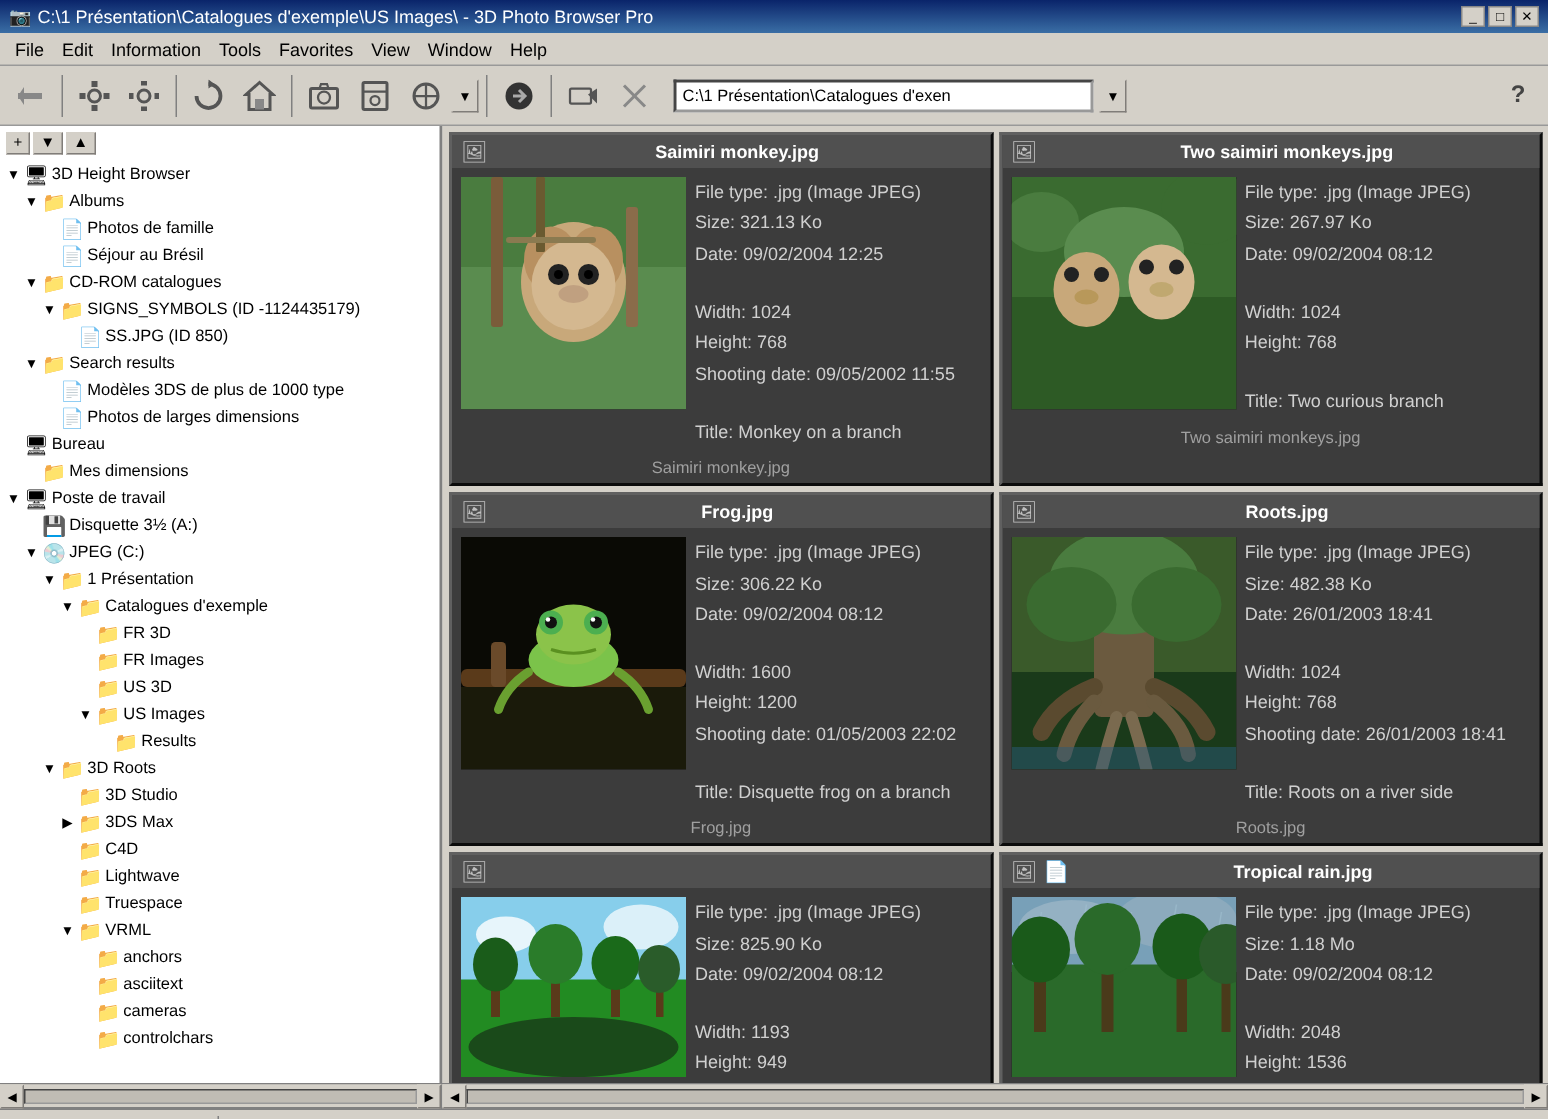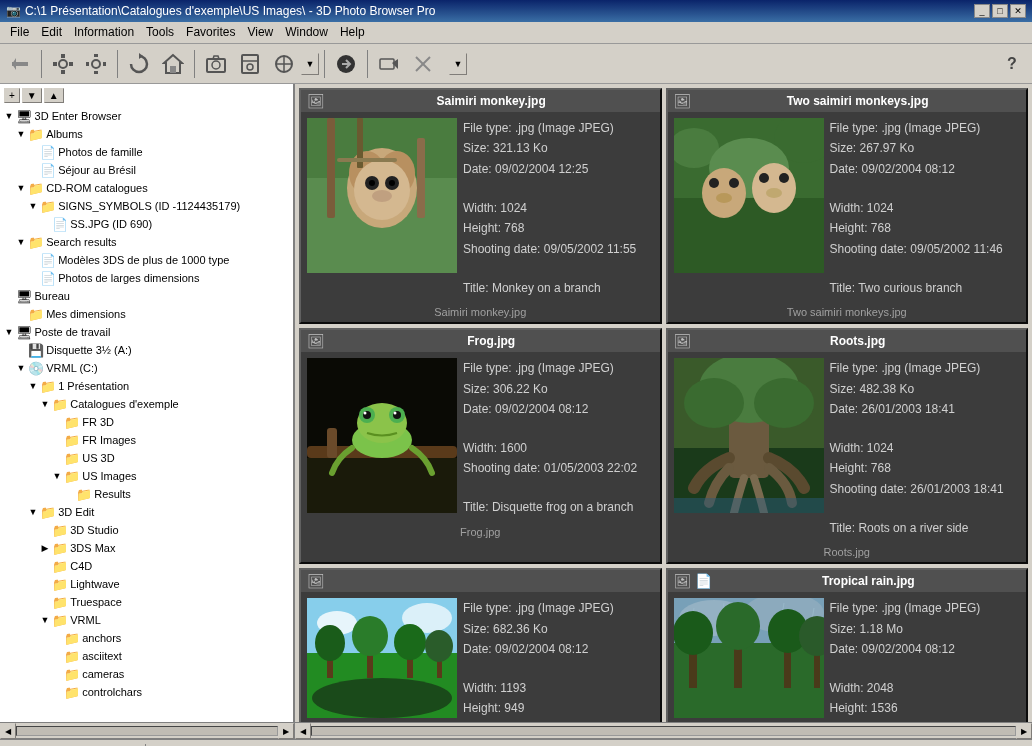--- a/index.html
+++ b/index.html
@@ -20,21 +20,21 @@
     .title-btn {
       width: 16px; height: 14px; background: #d4d0c8; border: 1px solid #888;
       display: flex; align-items: center; justify-content: center; font-size: 9px; cursor: pointer; color: black;
     }
 
     
     .menu-bar {
       background: #d4d0c8;
       border-bottom: 1px solid #999;
       display: flex;
-      align-items: flex-end;
+      align-items: center;
       padding: 2px 4px;
       height: 22px;
     }
     .menu-item {
       padding: 2px 6px;
       cursor: pointer;
       font-size: 12px;
       white-space: nowrap;
     }
 
@@ -344,20 +344,21 @@
       </svg>
   </div>
   <div class="tb-btn">
     <svg width="22" height="22" viewBox="0 0 22 22">
         <line x1="4" y1="4" x2="18" y2="18" stroke="#888" stroke-width="2"></line>
         <line x1="18" y1="4" x2="4" y2="18" stroke="#888" stroke-width="2"></line>
       </svg>
   </div>
 
   <div class="path-bar">
+    <input class="path-input" type="text" value="C:\1 Présentation\Catalogues d'exen" style="">
     <div class="path-dropdown-btn">▼</div>
   </div>
 
   <div class="tb-btn" style="margin-left: 8px; font-weight: bold; font-size: 16px; color: #444;">?</div>
 </div>
 
 <div class="main-content">
 
   <div class="left-panel">
     <div class="tree-container">
@@ -365,21 +366,21 @@
       <div style="display:flex;align-items:center;gap:2px;padding:2px;margin-bottom:2px;">
         <button style="font-size:10px;padding:1px 4px;background:#d4d0c8;border:1px outset #d4d0c8;cursor:pointer;">+</button>
         <button style="font-size:10px;padding:1px 4px;background:#d4d0c8;border:1px outset #d4d0c8;cursor:pointer;">▼</button>
         <button style="font-size:10px;padding:1px 4px;background:#d4d0c8;border:1px outset #d4d0c8;cursor:pointer;">▲</button>
       </div>
 
       <div class="tree-item">
         <span class="tree-indent" style="width:0px"></span>
         <span class="tree-toggle">▼</span>
         <span class="tree-icon">🖥</span>
-        <span class="tree-label">3D Enter Browser</span>
+        <span class="tree-label">3D Height Browser</span>
       </div>
       <div class="tree-item">
         <span class="tree-indent" style="width:12px"></span>
         <span class="tree-toggle">▼</span>
         <span class="tree-icon folder-icon">📁</span>
         <span class="tree-label">Albums</span>
       </div>
       <div class="tree-item">
         <span class="tree-indent" style="width:24px"></span>
         <span class="tree-toggle" style="width:10px"></span>
@@ -401,21 +402,21 @@
       <div class="tree-item">
         <span class="tree-indent" style="width:24px"></span>
         <span class="tree-toggle">▼</span>
         <span class="tree-icon folder-icon">📁</span>
         <span class="tree-label">SIGNS_SYMBOLS (ID -1124435179)</span>
       </div>
       <div class="tree-item">
         <span class="tree-indent" style="width:36px"></span>
         <span class="tree-toggle" style="width:10px"></span>
         <span class="tree-icon">📄</span>
-        <span class="tree-label">SS.JPG (ID 690)</span>
+        <span class="tree-label">SS.JPG (ID 850)</span>
       </div>
       <div class="tree-item">
         <span class="tree-indent" style="width:12px"></span>
         <span class="tree-toggle">▼</span>
         <span class="tree-icon folder-icon">📁</span>
         <span class="tree-label">Search results</span>
       </div>
       <div class="tree-item">
         <span class="tree-indent" style="width:24px"></span>
         <span class="tree-toggle" style="width:10px"></span>
@@ -449,21 +450,21 @@
       <div class="tree-item">
         <span class="tree-indent" style="width:12px"></span>
         <span class="tree-toggle" style="width:10px"></span>
         <span class="tree-icon">💾</span>
         <span class="tree-label">Disquette 3½ (A:)</span>
       </div>
       <div class="tree-item">
         <span class="tree-indent" style="width:12px"></span>
         <span class="tree-toggle">▼</span>
         <span class="tree-icon">💿</span>
-        <span class="tree-label">VRML (C:)</span>
+        <span class="tree-label">JPEG (C:)</span>
       </div>
       <div class="tree-item">
         <span class="tree-indent" style="width:24px"></span>
         <span class="tree-toggle">▼</span>
         <span class="tree-icon folder-icon">📁</span>
         <span class="tree-label">1 Présentation</span>
       </div>
       <div class="tree-item">
         <span class="tree-indent" style="width:36px"></span>
         <span class="tree-toggle">▼</span>
@@ -497,21 +498,21 @@
       <div class="tree-item">
         <span class="tree-indent" style="width:60px"></span>
         <span class="tree-toggle" style="width:10px"></span>
         <span class="tree-icon folder-icon">📁</span>
         <span class="tree-label">Results</span>
       </div>
       <div class="tree-item">
         <span class="tree-indent" style="width:24px"></span>
         <span class="tree-toggle">▼</span>
         <span class="tree-icon folder-icon">📁</span>
-        <span class="tree-label">3D Edit</span>
+        <span class="tree-label">3D Roots</span>
       </div>
       <div class="tree-item">
         <span class="tree-indent" style="width:36px"></span>
         <span class="tree-toggle" style="width:10px"></span>
         <span class="tree-icon folder-icon">📁</span>
         <span class="tree-label">3D Studio</span>
       </div>
       <div class="tree-item">
         <span class="tree-indent" style="width:36px"></span>
         <span class="tree-toggle">▶</span>
@@ -640,21 +641,20 @@
                 <ellipse cx="100" cy="75" rx="8" ry="5" fill="#c0a870"></ellipse>
               </svg>
             </div>
             <div class="card-details">
               <div>File type: .jpg (Image JPEG)</div>
               <div>Size: 267.97 Ko</div>
               <div>Date: 09/02/2004 08:12</div>
               <br>
               <div>Width: 1024</div>
               <div>Height: 768</div>
-              <div>Shooting date: 09/05/2002 11:46</div>
               <br>
               <div>Title: Two curious branch</div>
             </div>
           </div>
           <div class="card-footer">Two saimiri monkeys.jpg</div>
         </div>
 
         <div class="card-outer">
           <div class="card-top">
             <span style="color:#c0c0c0;font-size:14px;">🖼</span>
@@ -685,20 +685,21 @@
 
                 <path d="M60 75 Q75 80 90 75" stroke="#5a9020" stroke-width="2" fill="none"></path>
               </svg>
             </div>
             <div class="card-details">
               <div>File type: .jpg (Image JPEG)</div>
               <div>Size: 306.22 Ko</div>
               <div>Date: 09/02/2004 08:12</div>
               <br>
               <div>Width: 1600</div>
+              <div>Height: 1200</div>
               <div>Shooting date: 01/05/2003 22:02</div>
               <br>
               <div>Title: Disquette frog on a branch</div>
             </div>
           </div>
           <div class="card-footer">Frog.jpg</div>
         </div>
 
         <div class="card-outer">
           <div class="card-top">
@@ -762,21 +763,21 @@
                 <rect x="100" y="50" width="6" height="30" fill="#5a3a1a"></rect>
                 <ellipse cx="103" cy="44" rx="16" ry="18" fill="#1a6a1a"></ellipse>
                 <rect x="130" y="55" width="5" height="25" fill="#5a3a1a"></rect>
                 <ellipse cx="132" cy="48" rx="14" ry="16" fill="#2a5c2a"></ellipse>
 
                 <ellipse cx="75" cy="100" rx="70" ry="20" fill="#1a4a1a"></ellipse>
               </svg>
             </div>
             <div class="card-details">
               <div>File type: .jpg (Image JPEG)</div>
-              <div>Size: 682.36 Ko</div>
+              <div>Size: 825.90 Ko</div>
               <div>Date: 09/02/2004 08:12</div>
               <br>
               <div>Width: 1193</div>
               <div>Height: 949</div>
             </div>
           </div>
 
         </div>
 
         <div class="card-outer">

